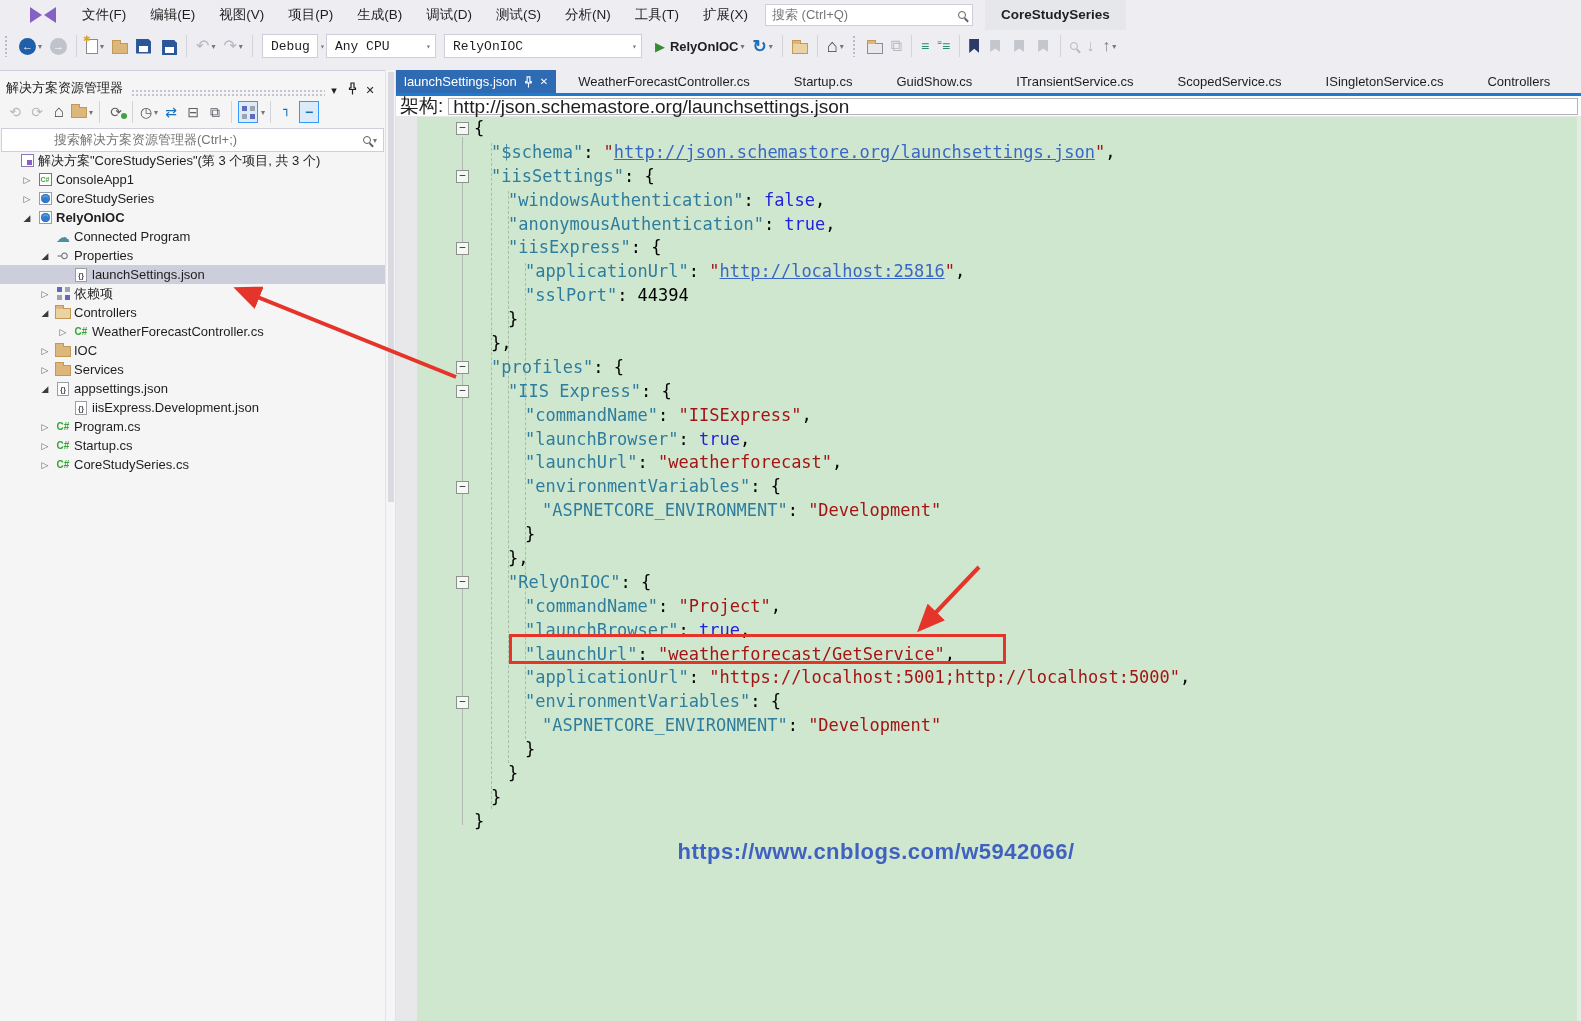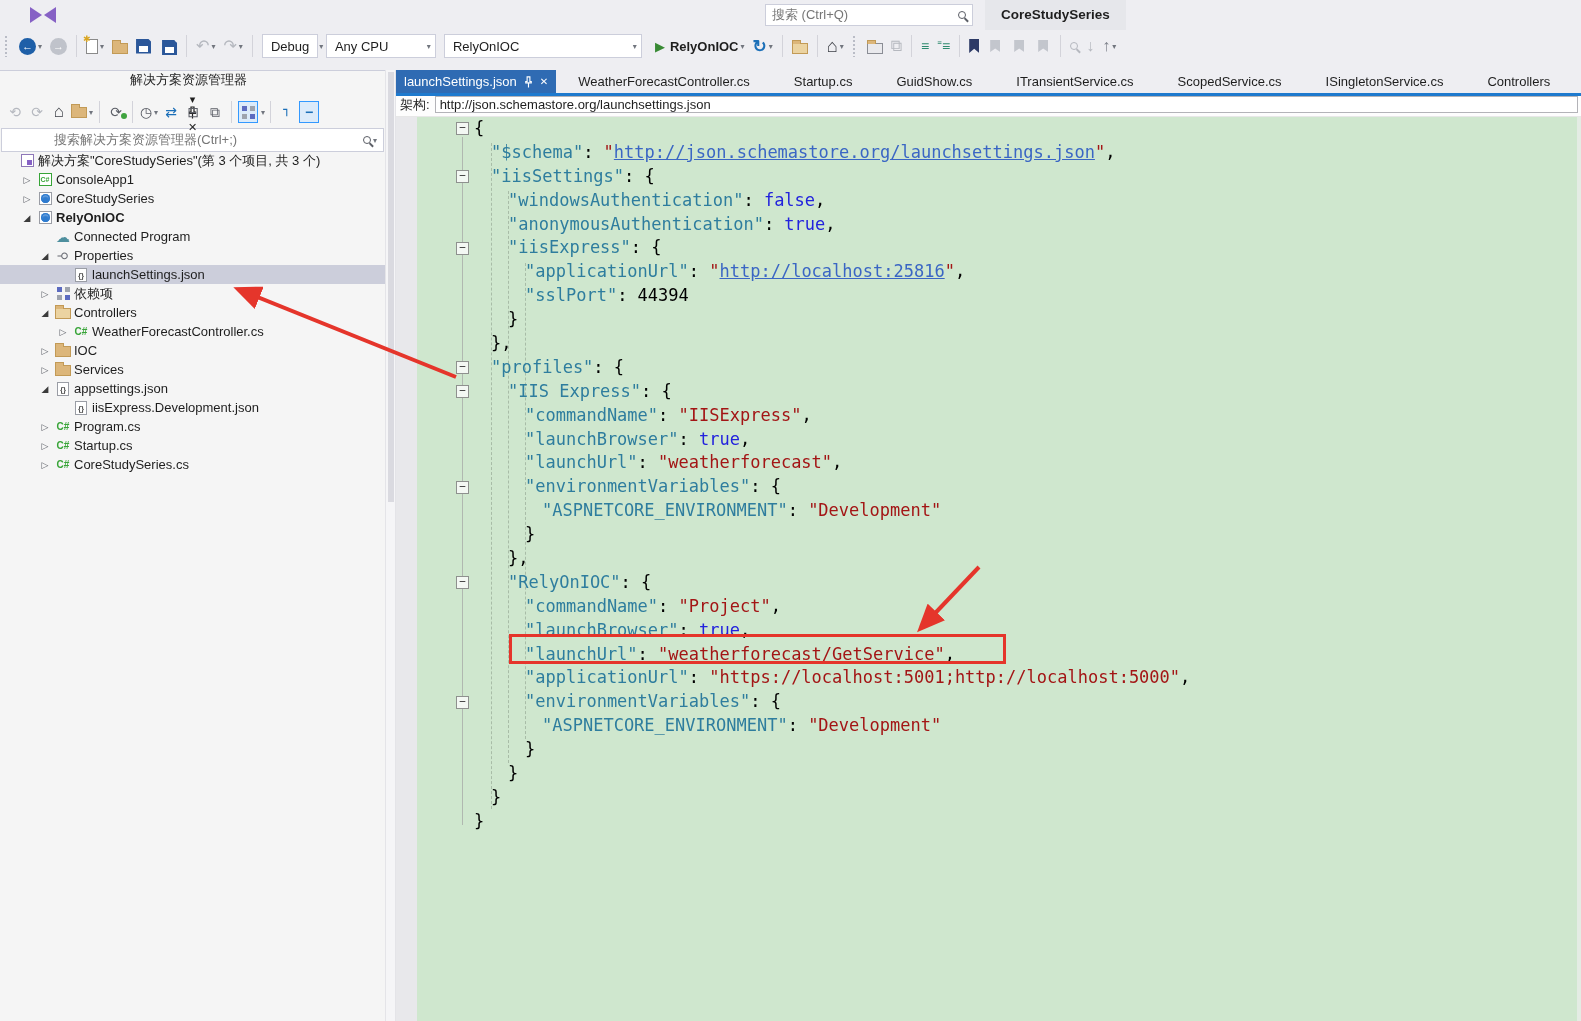--- a/index.html
+++ b/index.html
@@ -41,36 +41,36 @@
   .floppy::after{content:'';position:absolute;left:3px;top:7px;width:9px;height:6px;background:#fff;}
   .floppy.all{box-shadow:3px -3px 0 0 #7A9CC9;margin-left:3px;margin-top:3px;}
   .page-ic{width:12px;height:15px;border:1px solid #8A8A8A;background:#fff;position:relative;display:inline-block;}
   .page-ic::after{content:'✱';position:absolute;left:-4px;top:-6px;color:#D9A521;font-size:9px;}
   .folder{width:16px;height:11px;background:var(--folder_tan);border:1px solid #C29A56;
     position:relative;display:inline-block;margin-top:4px;}
   .folder::before{content:'';position:absolute;left:-1px;top:-4px;width:7px;height:3px;
     background:var(--folder_tan);border:1px solid #C29A56;border-bottom:none;}
   .folder.open{background:#EBD3A1;}
   .combo{height:24px;background:#fff;border:1px solid #CCCEDB;display:flex;align-items:center;
-    padding:0 4px 0 8px;margin:16px 4px;color:#1E1E1E;}
+    padding:0 4px 0 8px;margin:16px 4px;color:#1E1E1E;font-family:Liberation Mono, monospace;}
   .combo .cv{flex:1;}
   .combo .tb-caret{margin-left:10px;}
   .play{color:var(--run_green);font-size:13px;margin-right:5px;}
   .runlab{font-weight:bold;color:#1E1E1E;}
   .refresh{color:#1B6FB8;font-size:17px;font-weight:bold;}
   .bookmark{width:10px;height:14px;background:#2D3A66;display:inline-block;
     clip-path:polygon(0 0,100% 0,100% 100%,50% 70%,0 100%);}
   .flagg{width:10px;height:12px;background:#C3C6CD;display:inline-block;
     clip-path:polygon(0 0,100% 0,100% 100%,50% 70%,0 100%);margin:0 3px;}
   
   .main{position:absolute;left:0;top:62px;right:0;bottom:0;background:var(--chrome_bg);}
   
   .sepanel{position:absolute;left:0;top:8px;width:385px;bottom:0;background:var(--panel_bg);
     border-top:1px solid #CCCEDB;}
-  .se-head{height:26px;display:flex;align-items:center;padding:0 6px;font-size:13px;color:#1E1E1E;flex-direction:column;}
+  .se-head{height:26px;display:flex;align-items:flex-end;padding:0 6px;font-size:13px;color:#1E1E1E;}
   .se-title{white-space:nowrap;margin-right:8px;}
   .se-dots{flex:1;height:8px;margin-top:4px;
     background-image:radial-gradient(#C3C6CE .8px,transparent 1px);background-size:4px 4px;}
   .se-winbtn{width:18px;text-align:center;font-size:11px;color:#1E1E1E;cursor:default;}
   .se-tools{height:30px;display:flex;align-items:center;padding:0 4px;color:#5B5E66;}
   .se-ic{height:22px;min-width:20px;display:flex;align-items:center;justify-content:center;
     font-size:14px;margin:0 1px;cursor:default;}
   .se-ic.boxed{border:1px solid #3399FF;background:#DCEBFA;}
   .se-ic .blue{color:#1B6FB8;}
   .greendot{width:6px;height:6px;border-radius:50%;background:#3FA33F;margin:8px 0 0 -6px;}
@@ -105,21 +105,21 @@
   .se-scroll{position:absolute;left:385px;top:8px;width:11px;bottom:0;background:#F5F5F7;
     border-left:1px solid #E4E4E8;border-right:1px solid #E4E4E8;}
   .se-thumb{position:absolute;left:2px;top:2px;width:6px;height:430px;background:#DADAE0;}
   
   .editor{position:absolute;left:396px;top:8px;right:0;bottom:0;display:flex;flex-direction:column;}
   .tabs{height:23px;display:flex;align-items:stretch;font-size:13px;color:#1E1E1E;overflow:hidden;}
   .tab{display:flex;align-items:center;padding:0 22px;white-space:nowrap;cursor:default;}
   .tab.active{background:var(--tab_active_bg);color:#fff;padding:0 8px;gap:7px;}
   .tab .tclose{font-size:10px;}
   .tabline{height:3px;background:var(--tab_underline);}
-  .schemabar{height:21px;background:#FDFDFD;display:flex;align-items:flex-start;font-size:13px;
+  .schemabar{height:21px;background:#FDFDFD;display:flex;align-items:center;font-size:19px;
     color:#1E1E1E;border-bottom:1px solid #E7E7E7;}
   .schemabar .slabel{padding:0 5px 0 4px;}
   .schemabar .sval{flex:1;height:17px;border:1px solid #B3B3B8;background:#fff;
     line-height:15px;padding:0 4px;margin-right:3px;color:#1E1E1E;}
   .codewrap{flex:1;position:relative;background:var(--editor_bg);overflow:hidden;}
   .codewrap::before{content:'';position:absolute;left:0;top:0;width:21px;height:100%;background:#E8E8EB;}
   .codewrap::after{content:'';position:absolute;right:0;top:0;width:4px;height:100%;background:#E4ECE4;}
   .codelines{position:absolute;left:0;top:0;right:0;font-family:"DejaVu Sans Mono",monospace;
     font-size:17px;}
   .cline{height:23.9px;line-height:23.9px;white-space:pre;}
@@ -137,20 +137,34 @@
   .watermark{position:absolute;width:400px;text-align:center;font-size:22px;font-weight:bold;
     color:var(--watermark_blue);letter-spacing:.5px;}
   .annsvg{position:absolute;left:0;top:0;width:1581px;height:1021px;pointer-events:none;z-index:50;}
   .pin-svg{display:inline-block;}
 </style>
 </head>
 <body>
 
 <div class="menubar">
   <span class="vslogo"></span>
+  <div style="display:flex;">
+      <div class="menu-item">文件(F)</div>
+      <div class="menu-item">编辑(E)</div>
+      <div class="menu-item">视图(V)</div>
+      <div class="menu-item">项目(P)</div>
+      <div class="menu-item">生成(B)</div>
+      <div class="menu-item">调试(D)</div>
+      <div class="menu-item">测试(S)</div>
+      <div class="menu-item">分析(N)</div>
+      <div class="menu-item">工具(T)</div>
+      <div class="menu-item">扩展(X)</div>
+      <div class="menu-item">窗口(W)</div>
+      <div class="menu-item">帮助(H)</div>
+    </div>
   <div class="top-search">
     <span class="sp">搜索 (Ctrl+Q)</span>
     <span class="mag" style="color:#5B5E66;"></span>
   </div>
   <div class="feedback">CoreStudySeries</div>
 </div>
 
 <div class="toolbar">
   <span class="tb-handle"></span>
   <span class="tb-btn">
@@ -523,20 +537,21 @@
           <div class="foldbox" style="top: 5px;">−</div>
           <div class="foldbox" style="top: 52.8px;">−</div>
           <div class="foldbox" style="top: 124.5px;">−</div>
           <div class="foldbox" style="top: 244px;">−</div>
           <div class="foldbox" style="top: 267.9px;">−</div>
           <div class="foldbox" style="top: 363.5px;">−</div>
           <div class="foldbox" style="top: 459.1px;">−</div>
           <div class="foldbox" style="top: 578.6px;">−</div>
         </div>
       <div class="annbox" style="left:113px;top:517px;width:497px;height:30px;"></div>
+      <div class="watermark" style="left:280px;top:722px;">https://www.cnblogs.com/w5942066/</div>
     </div>
   </div>
 </div>
 
 <svg class="annsvg">
   <defs>
     <marker id="arrhead" markerWidth="7" markerHeight="6" refX="5.2" refY="3" orient="auto">
       <polygon points="0 0, 7 3, 0 6" class="arrfill" fill="#E5352B"></polygon>
     </marker>
   </defs>

